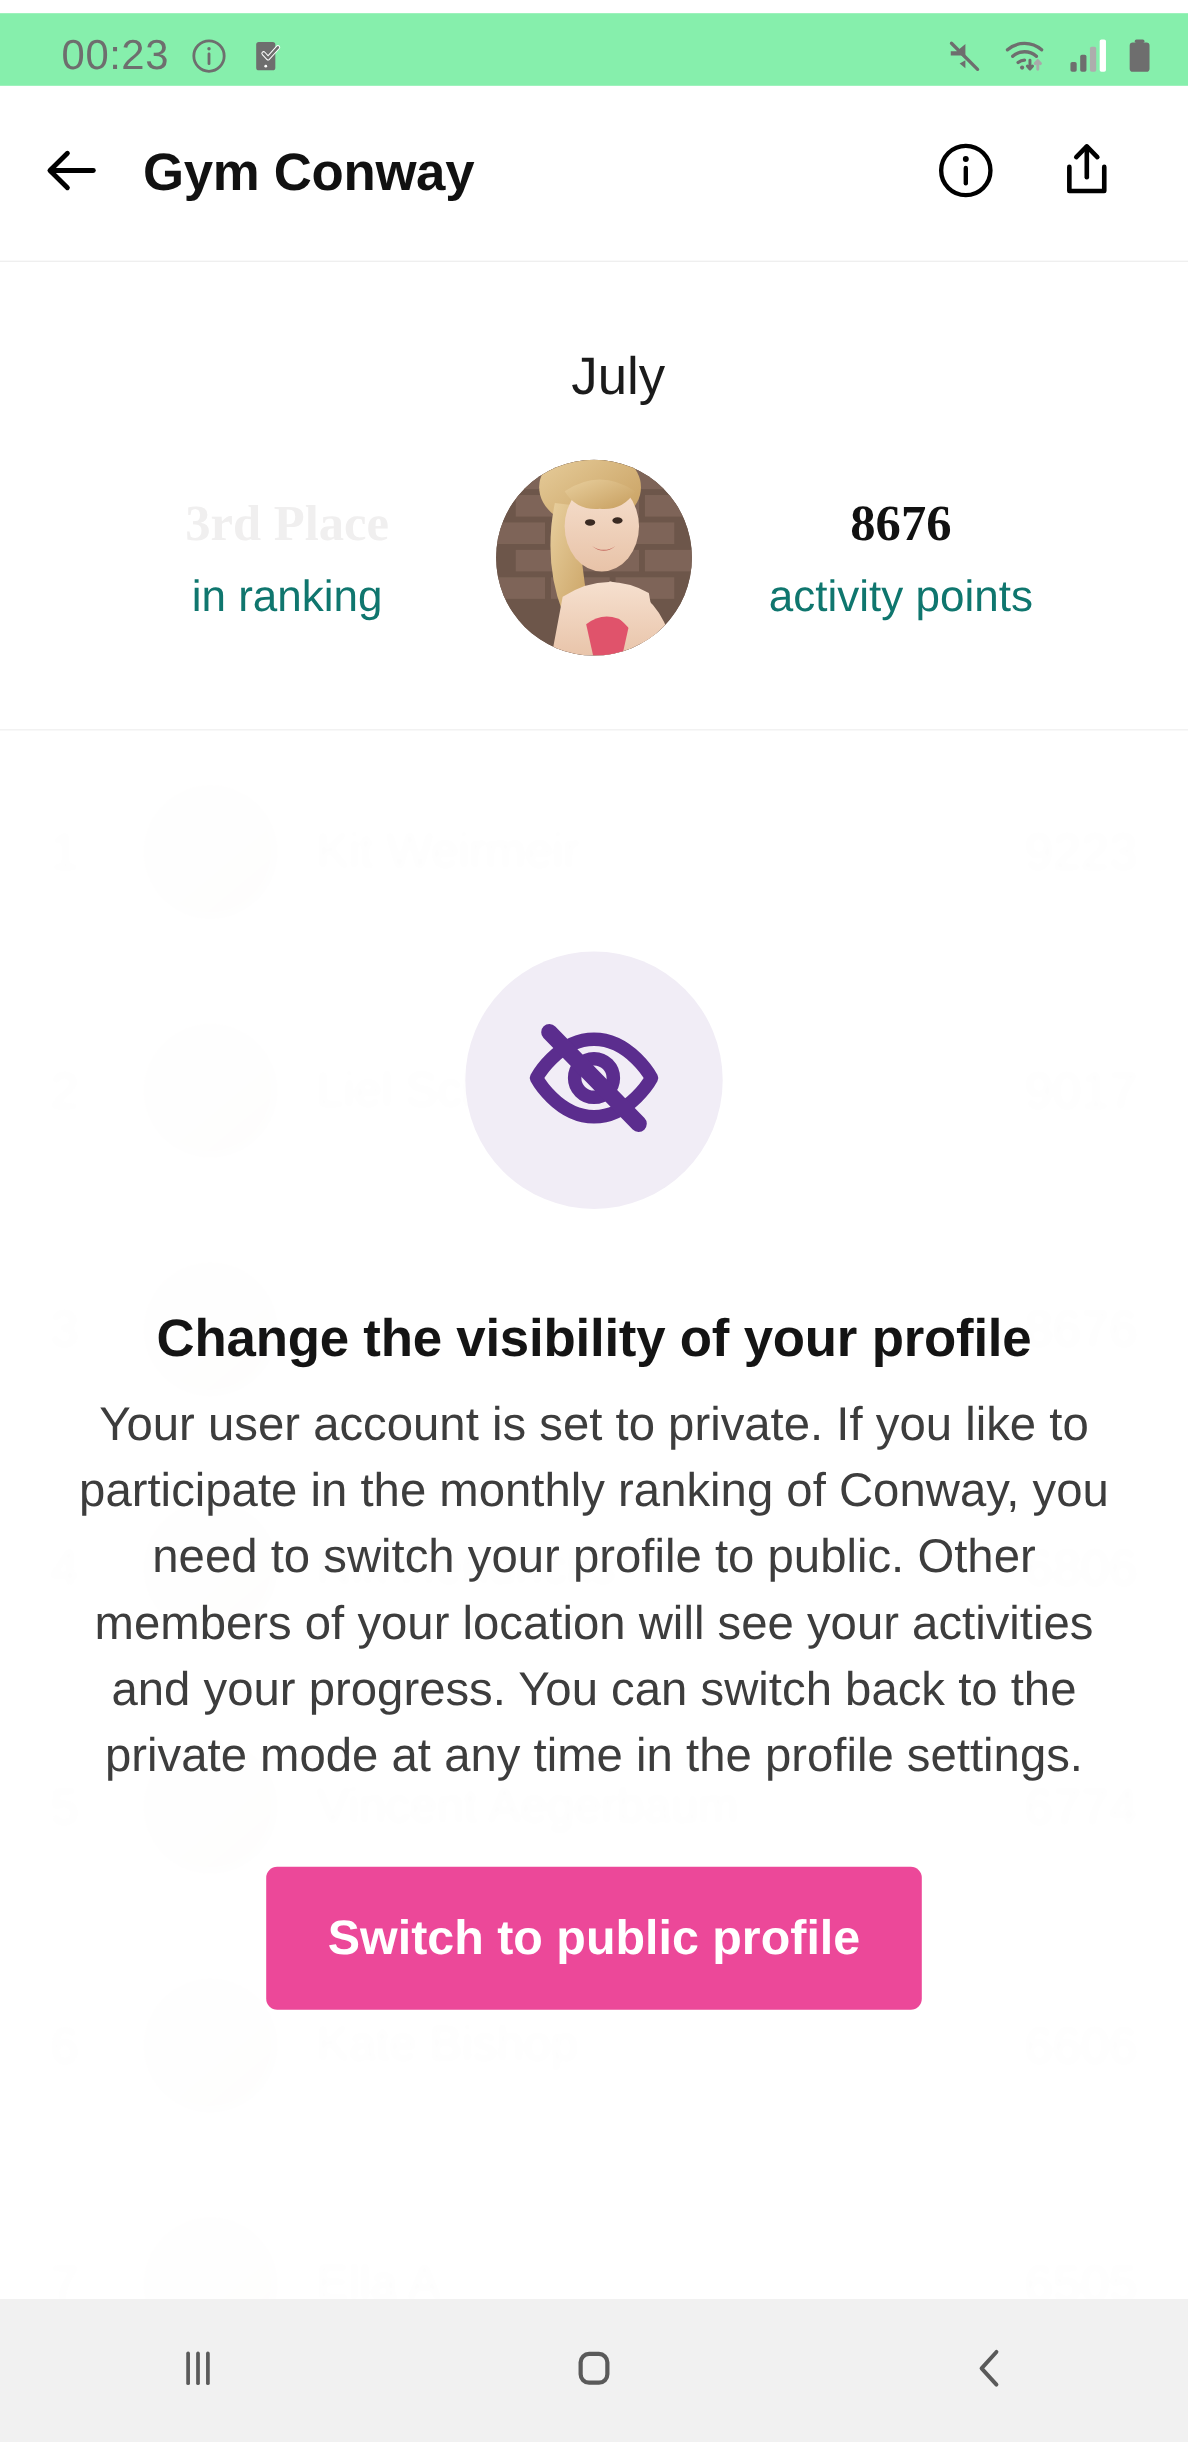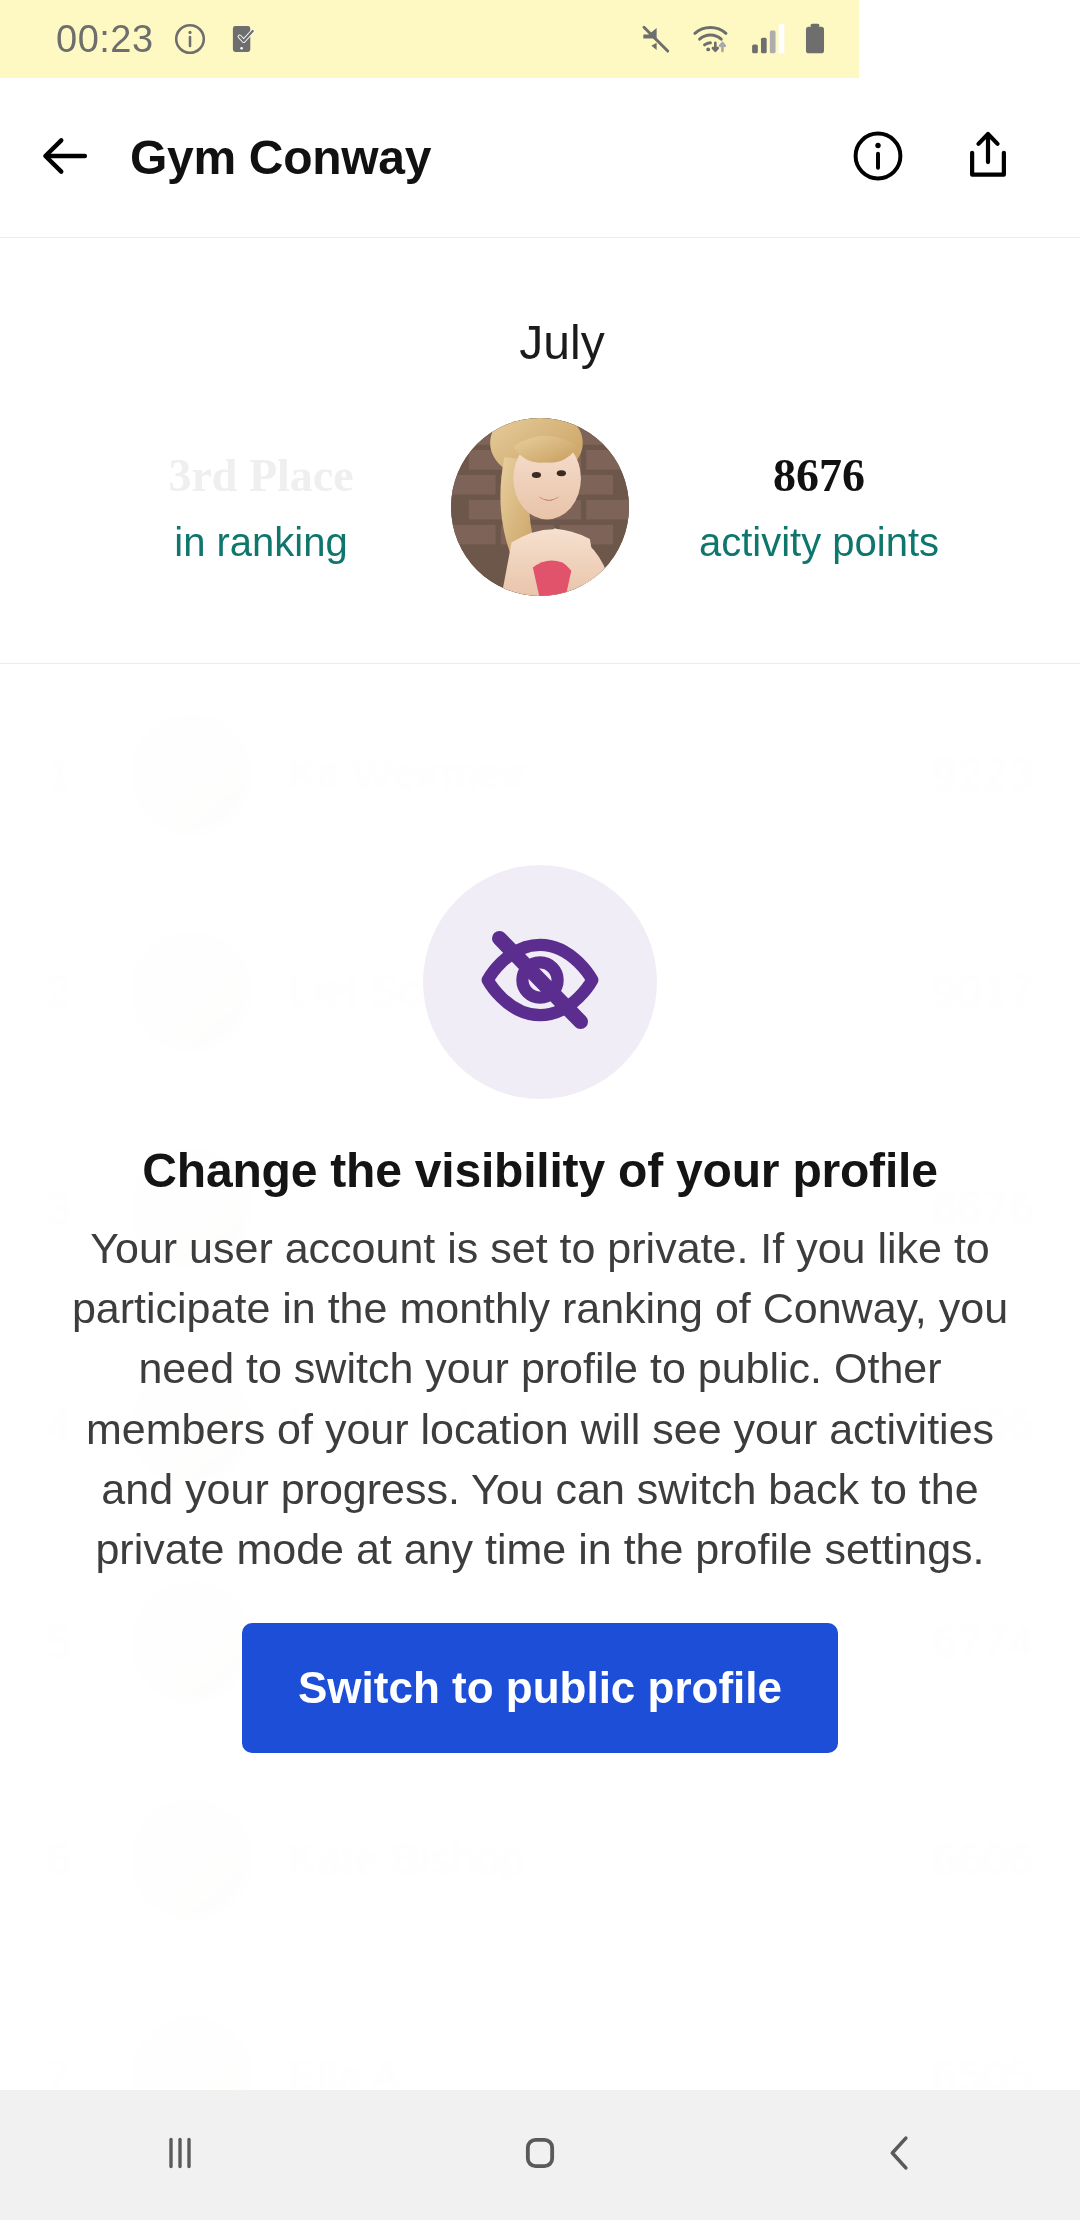--- a/index.html
+++ b/index.html
@@ -7,22 +7,22 @@
   body {
     font-family:"Liberation Sans", sans-serif;
     background:#ffffff;
     position:relative;
     overflow:hidden;
     -webkit-font-smoothing:antialiased;
   }
 
   
   .statusbar {
-    position:absolute; top:0; left:0; width:859px; height:78px;
-    background:#fef9c3;
+    position:absolute; top:12px; left:0; width:1080px; height:78px;
+    background:#86efac;
     display:flex; align-items:center; justify-content:space-between;
     padding:0 30px 0 56px;
   }
   .sb-left { display:flex; align-items:center; gap:18px; }
   .sb-time { font-size:38px; color:#6e6e6e; letter-spacing:.5px; font-weight:400; }
   .sb-right { display:flex; align-items:center; gap:16px; }
   .sb-icon { display:flex; align-items:center; }
 
   
   .appbar {
@@ -94,32 +94,32 @@
     position:absolute; top:665px; left:0; width:1080px; height:1425px;
     display:flex; flex-direction:column; align-items:center;
     padding-top:200px;
   }
   .eye-circle {
     width:234px; height:234px; border-radius:50%;
     background:#f1edf6;
     display:flex; align-items:center; justify-content:center;
   }
   .overlay-title {
-    margin-top:44px;
+    margin-top:91px;
     font-size:48px; font-weight:700; color:#141414; text-align:left;
     letter-spacing:-.2px;
   }
   .overlay-body {
     margin-top:20px;
     width:940px;
     font-size:43px; line-height:1.40; color:#3d3d3d; text-align:center;
   }
   .cta {
-    margin-top:44px;
-    background:#1d4ed8; color:#ffffff;
+    margin-top:71px;
+    background:#ec4899; color:#ffffff;
     font-size:44px; font-weight:700;
     border:none; border-radius:10px;
     padding:40px 56px;
     font-family:"Liberation Sans", sans-serif;
     cursor:pointer;
   }
 
   
   .navbar {
     position:absolute; bottom:0; left:0; width:1080px; height:130px;

